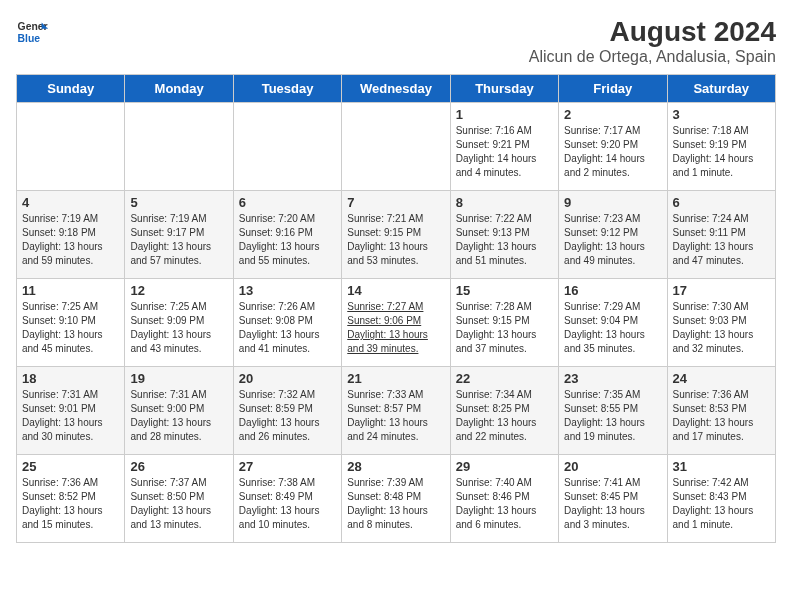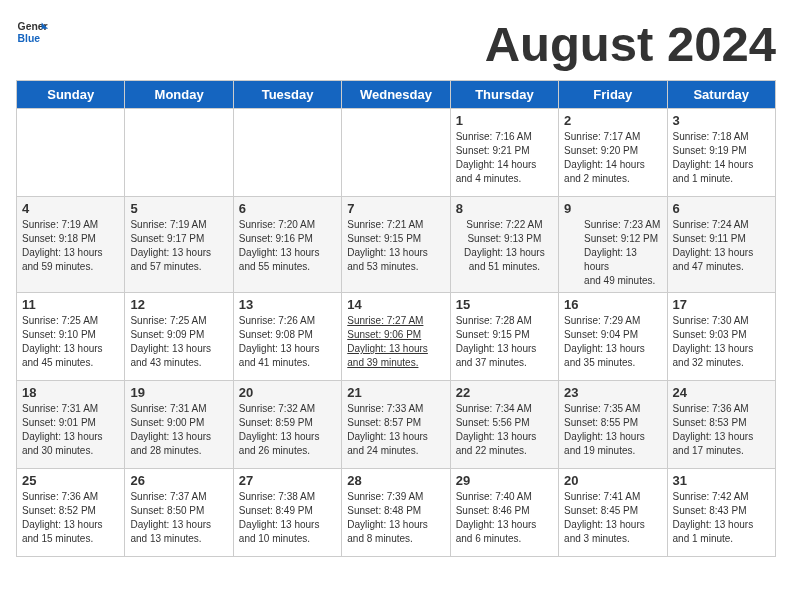--- a/index.html
+++ b/index.html
@@ -22,21 +22,21 @@
       gap: 4px;
     }
     .logo-icon {
       width: 32px;
       height: 32px;
     }
     .title-section {
       text-align: right;
     }
     .main-title {
-      font-size: 49px;
+      font-size: 28px;
       font-weight: bold;
       color: #333;
       text-align: right;
     }
     .subtitle {
       font-size: 16px;
       color: #555;
     }
     table {
       width: 100%;
@@ -88,20 +88,21 @@
 <div class="header-section">
   <div class="logo">
     <svg class="logo-icon" viewBox="0 0 40 40" width="40" height="40">
       <text x="2" y="18" font-size="13" font-weight="bold" fill="#333">General</text>
       <text x="2" y="32" font-size="13" font-weight="bold" fill="#1565c0">Blue</text>
       <polygon points="32,8 40,16 32,16" fill="#1565c0"></polygon>
     </svg>
   </div>
   <div class="title-section">
     <div class="main-title">August 2024</div>
+    <div class="subtitle">Alicun de Ortega, Andalusia, Spain</div>
   </div>
 </div>
 
 <table>
   <thead>
     <tr>
     <th>Sunday</th>
         <th>Monday</th>
         <th>Tuesday</th>
         <th>Wednesday</th>
@@ -162,28 +163,28 @@
         </td>
         <td>
           <span class="day-num">7</span>
           <div class="day-info" style="white-space: pre-line;">Sunrise: 7:21 AM
 Sunset: 9:15 PM
 Daylight: 13 hours
 and 53 minutes.</div>
         </td>
         <td>
           <span class="day-num">8</span>
-          <div class="day-info" style="white-space: pre-line; text-align: center;">Sunrise: 7:22 AM
+          <div class="day-info" style="white-space: pre-line;">Sunrise: 7:22 AM
 Sunset: 9:13 PM
 Daylight: 13 hours
 and 51 minutes.</div>
         </td>
         <td>
           <span class="day-num">9</span>
-          <div class="day-info" style="white-space: pre-line; margin-left: 20px;">Sunrise: 7:23 AM
+          <div class="day-info" style="white-space: pre-line;">Sunrise: 7:23 AM
 Sunset: 9:12 PM
 Daylight: 13 hours
 and 49 minutes.</div>
         </td>
         <td>
           <span class="day-num">6</span>
           <div class="day-info" style="white-space: pre-line;">Sunrise: 7:24 AM
 Sunset: 9:11 PM
 Daylight: 13 hours
 and 47 minutes.</div>
@@ -265,21 +266,21 @@
         <td>
           <span class="day-num">21</span>
           <div class="day-info" style="white-space: pre-line;">Sunrise: 7:33 AM
 Sunset: 8:57 PM
 Daylight: 13 hours
 and 24 minutes.</div>
         </td>
         <td>
           <span class="day-num">22</span>
           <div class="day-info" style="white-space: pre-line;">Sunrise: 7:34 AM
-Sunset: 5:56 PM
+Sunset: 8:25 PM
 Daylight: 13 hours
 and 22 minutes.</div>
         </td>
         <td>
           <span class="day-num">23</span>
           <div class="day-info" style="white-space: pre-line;">Sunrise: 7:35 AM
 Sunset: 8:55 PM
 Daylight: 13 hours
 and 19 minutes.</div>
         </td>

